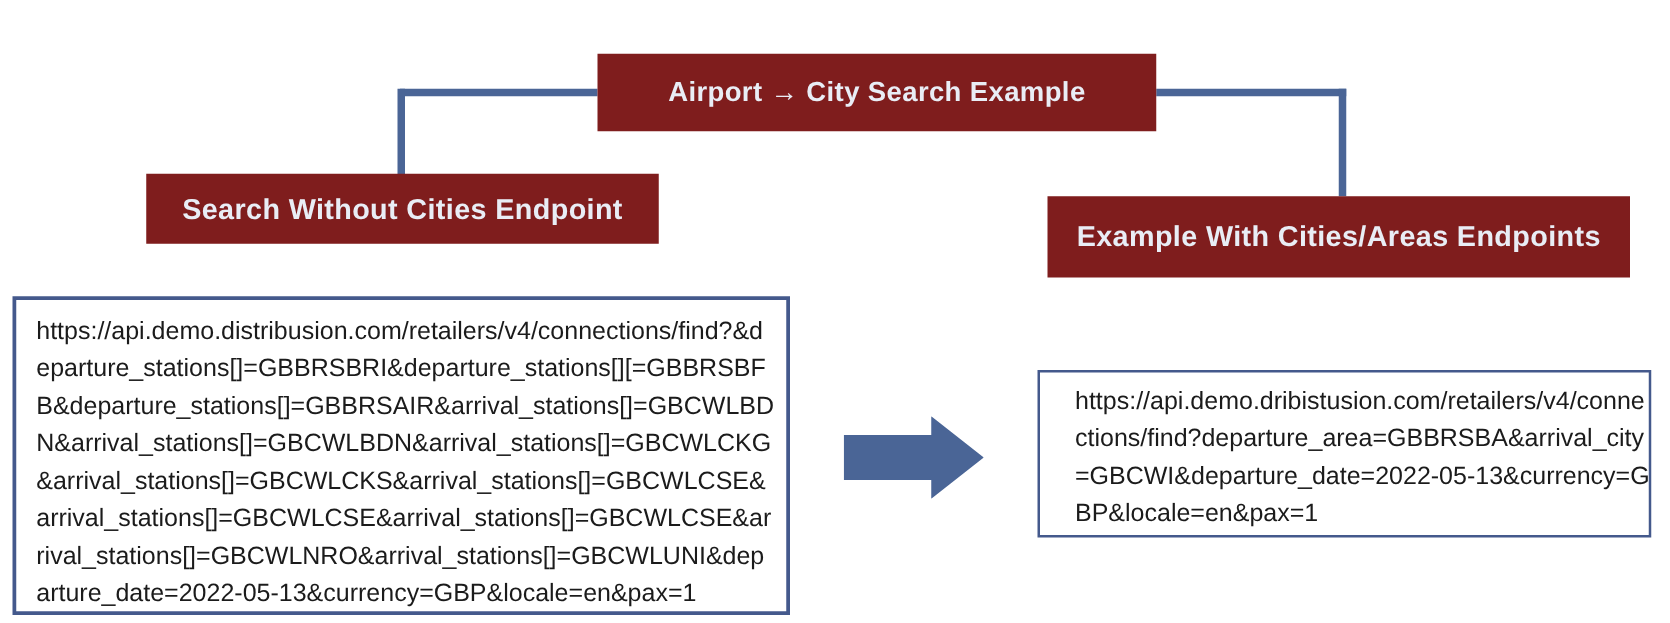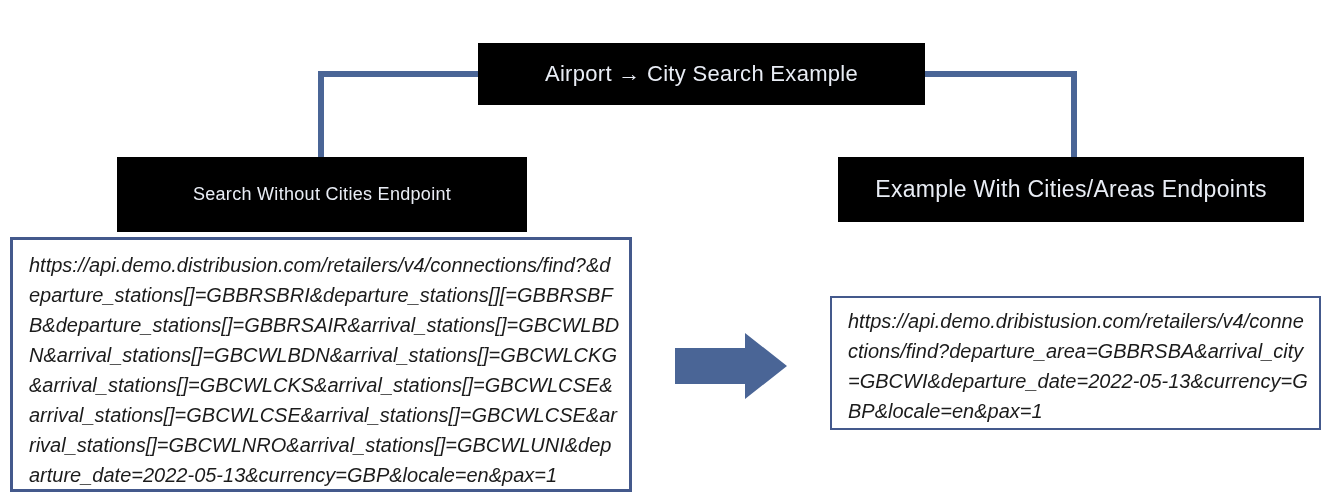--- a/index.html
+++ b/index.html
@@ -7,37 +7,38 @@
   .canvas {
     position: relative;
     width: 1336px;
     height: 498px;
     background: #ffffff;
     font-family: "Liberation Sans", sans-serif;
     overflow: hidden;
   }
   .blue-box {
     position: absolute;
-    background: #000000;
+    background: #7f1d1d;
     color: #e9edf5;
     display: flex;
     align-items: center;
     justify-content: center;
     text-align: center;
+    font-weight: bold;
   }
   .title-box {
     left: 478px; top: 43px;
     width: 447px; height: 62px;
     font-size: 22px;
     letter-spacing: 0.3px;
   }
   .heading-left {
-    left: 117px; top: 157px;
-    width: 410px; height: 75px;
-    font-size: 18px;
+    left: 117px; top: 139px;
+    width: 410px; height: 56px;
+    font-size: 23px;
     letter-spacing: 0.3px;
   }
   .heading-right {
     left: 838px; top: 157px;
     width: 466px; height: 65px;
     font-size: 23px;
     letter-spacing: 0.3px;
   }
   .connector {
     position: absolute;
@@ -46,32 +47,31 @@
   .conn-left-h  { left: 320px;  top: 71px; width: 158px; height: 6px; }
   .conn-left-v  { left: 318px;  top: 71px; width: 6px;   height: 86px; }
   .conn-right-h { left: 925px;  top: 71px; width: 152px; height: 6px; }
   .conn-right-v { left: 1071px; top: 71px; width: 6px;   height: 86px; }
   .url-box {
     position: absolute;
     background: #ffffff;
     border: 3px solid #44598c;
     color: #1b1b1b;
     overflow: hidden;
-    font-style: italic;
   }
   .url-box-left {
     left: 10px; top: 237px;
     width: 622px; height: 255px;
     padding: 10px 16px;
   }
   .url-box-right {
     left: 830px; top: 296px;
     width: 491px; height: 134px;
     border-width: 2px;
-    padding: 8px 16px;
+    padding: 8px 28px;
   }
   .url-text {
     font-size: 20px;
     line-height: 30px;
     white-space: pre;
     word-break: keep-all;
   }
   .arrow-wrap {
     position: absolute;
     left: 675px; top: 333px;

